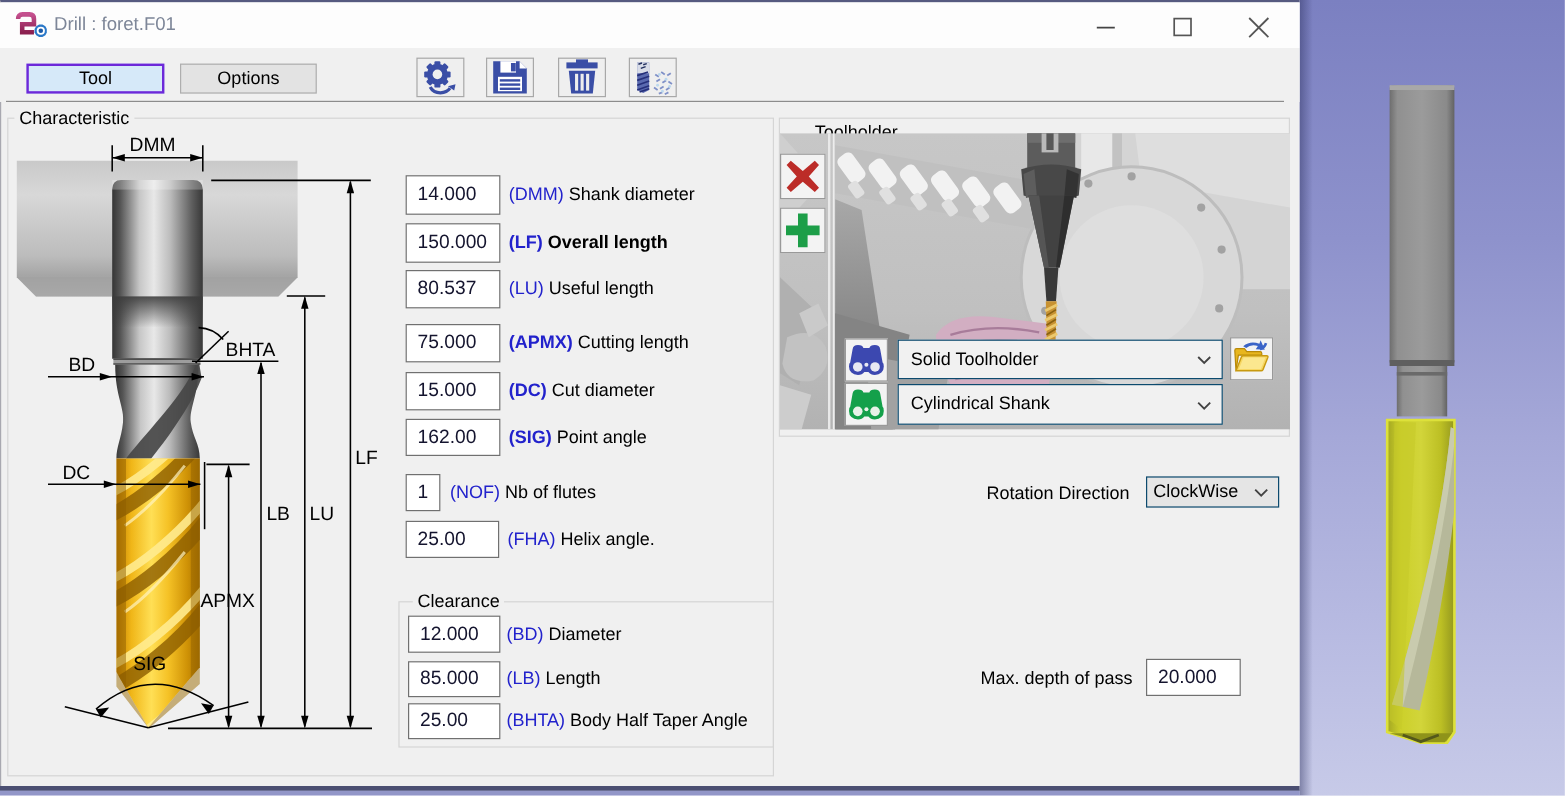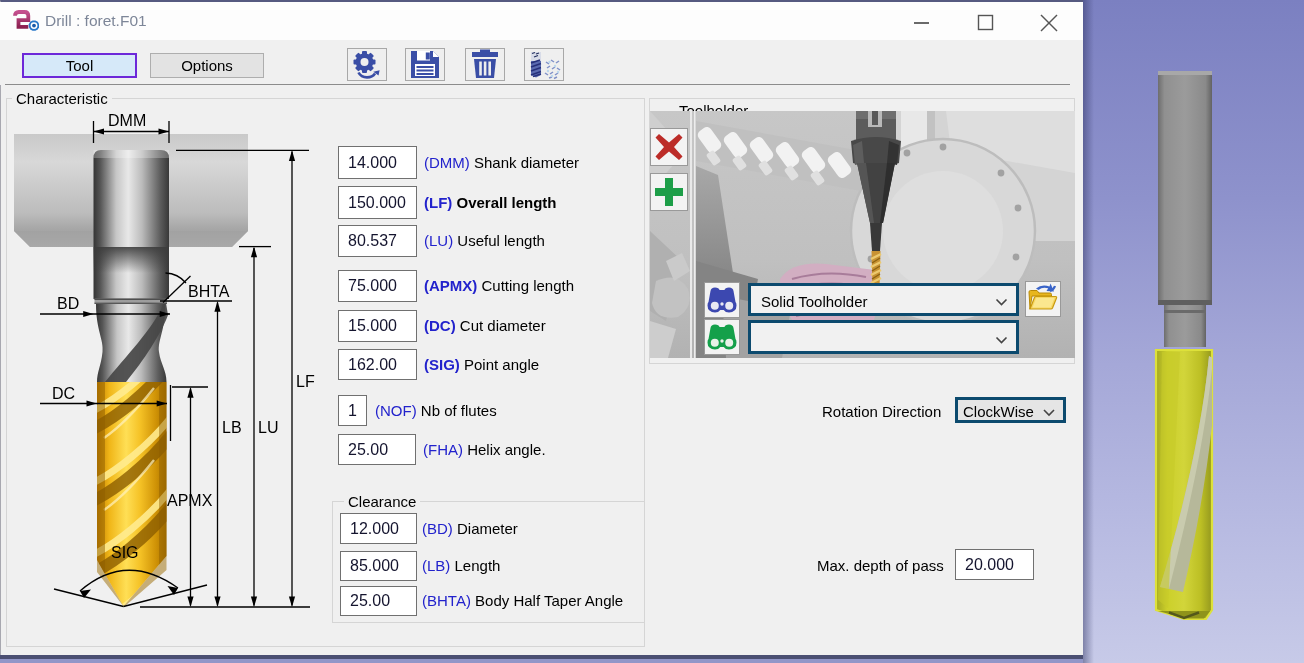--- a/index.html
+++ b/index.html
@@ -15,21 +15,21 @@
 .tab { position:absolute; top:13px; height:25px; text-align:center; font-size:15px; color:#000; line-height:22px; }
 #tab-tool { left:22px; width:115px; background:#d6e9f9; border:2px solid #6d28d9; }
 #tab-opt { left:150px; width:114px; background:#e3e3e3; border:1px solid #aeaeae; line-height:24px; }
 .tbtn { position:absolute; top:8px; width:40px; height:33px; border:1px solid #a8a8a8; background:#efefef; }
 .grp { position:absolute; border:1px solid #d5d5d5; }
 .grplabel { position:absolute; font-size:15px; color:#000; background:#f0f0f0; padding:0 4px; }
 .ibox { position:absolute; background:#fff; border:1px solid #707070; font-size:16px; color:#14142e; padding-left:9px; }
 .lbl { position:absolute; font-size:15px; color:#000; white-space:nowrap; }
 .lbl b { color:#2222cc; font-weight:bold; }
 .lbl span { color:#2222cc; }
-.combo { position:absolute; background:#f1f1f1; border:3px solid #0c4a6e; font-size:15px; color:#000; }
+.combo { position:absolute; background:#f1f1f1; border:1px solid #0c4a6e; font-size:15px; color:#000; }
 .combo .ct { position:absolute; left:10px; }
 .combo svg.chev { position:absolute; right:8px; }
 .sqbtn { position:absolute; border:1px solid #999; background:#f3f3f3; }
 #rightpanel { position:absolute; left:1083px; top:0; width:221px; height:663px; }
 #shadowstrip { position:absolute; left:1083px; top:0; width:11px; height:663px;
   background:linear-gradient(to right, rgba(40,44,90,0.45), rgba(40,44,90,0)); }
 #botstrip { position:absolute; left:0; top:655px; width:1083px; height:4px; background:#4b4f72; }
 #belowwin { position:absolute; left:0; top:659px; width:1083px; height:4px; background:#9296c8; }
 </style>
 </head>
@@ -491,20 +491,21 @@
   </svg>
 </div>
 
 <div class="combo" style="left:748px; top:283px; width:271px; height:33px; line-height:31px;">
   <div class="ct">Solid Toolholder</div>
   <svg class="chev" style="top:12px" width="13" height="9" viewBox="0 0 13 9">
       <path d="M1.5 1.5 L6.5 6.5 L11.5 1.5" fill="none" stroke="#444" stroke-width="1.6"></path>
     </svg>
 </div>
 <div class="combo" style="left:748px; top:320px; width:271px; height:34px; line-height:32px;">
+  <div class="ct">Cylindrical Shank</div>
   <svg class="chev" style="top:13px" width="13" height="9" viewBox="0 0 13 9">
       <path d="M1.5 1.5 L6.5 6.5 L11.5 1.5" fill="none" stroke="#444" stroke-width="1.6"></path>
     </svg>
 </div>
 
 <div class="lbl" style="left:822px; top:403px;">Rotation Direction</div>
 <div class="combo" style="left:955px; top:397px; width:111px; height:26px; line-height:24px; background:#e5e5e5;">
   <div class="ct" style="left:5px">ClockWise</div>
   <svg class="chev" style="top:9px" width="12" height="8" viewBox="0 0 12 8">
       <path d="M1 1 L6 6 L11 1" fill="none" stroke="#444" stroke-width="1.6"></path>

